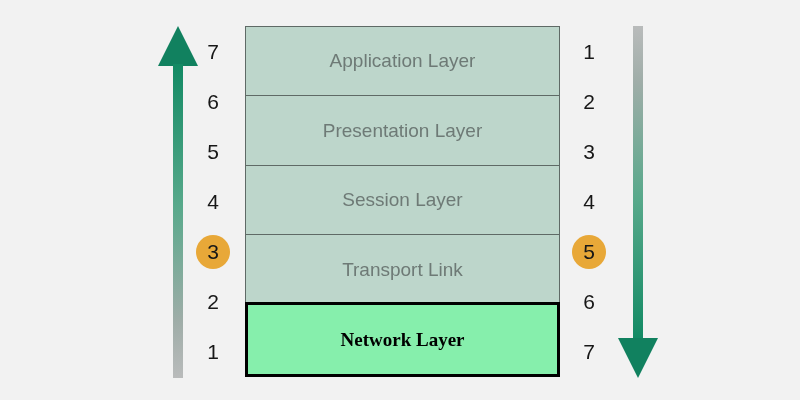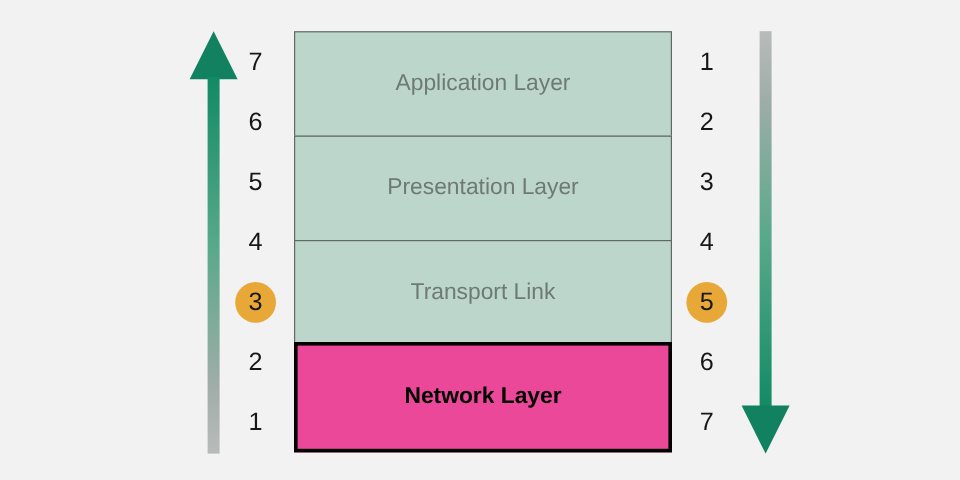--- a/index.html
+++ b/index.html
@@ -120,26 +120,27 @@
     background: #bdd6cb;
     border: 1.5px solid #5f6a66;
     margin-top: -1.5px;
     font-size: 19px;
     color: #6e7a76;
     position: relative;
   }
   .layer-row:first-child { margin-top: 0; }
 
   .layer-row.highlight {
-    background: #ec4899;
+    background: #86efac;
     border: 3px solid #000000;
     color: #000000;
     font-weight: bold;
     z-index: 3;
     margin-top: -3px;
+    font-family: Liberation Serif, serif;
   }
 </style>
 </head>
 <body>
 
 <div id="diagram">
 
   <div class="arrow" id="arrow-up">
     <div class="head"></div>
     <div class="shaft"></div>
@@ -170,20 +171,23 @@
   </div>
 
   <div id="layer-stack">
     <div class="layer-row">
         <span>Application Layer</span>
       </div>
     <div class="layer-row">
         <span>Presentation Layer</span>
       </div>
     <div class="layer-row">
+        <span>Session Layer</span>
+      </div>
+    <div class="layer-row">
         <span>Transport Link</span>
       </div>
     <div class="layer-row highlight">
         <span>Network Layer</span>
       </div>
   </div>
 
   <div class="num-col" id="right-numbers">
     <div class="num-cell">
         <span>1</span>

